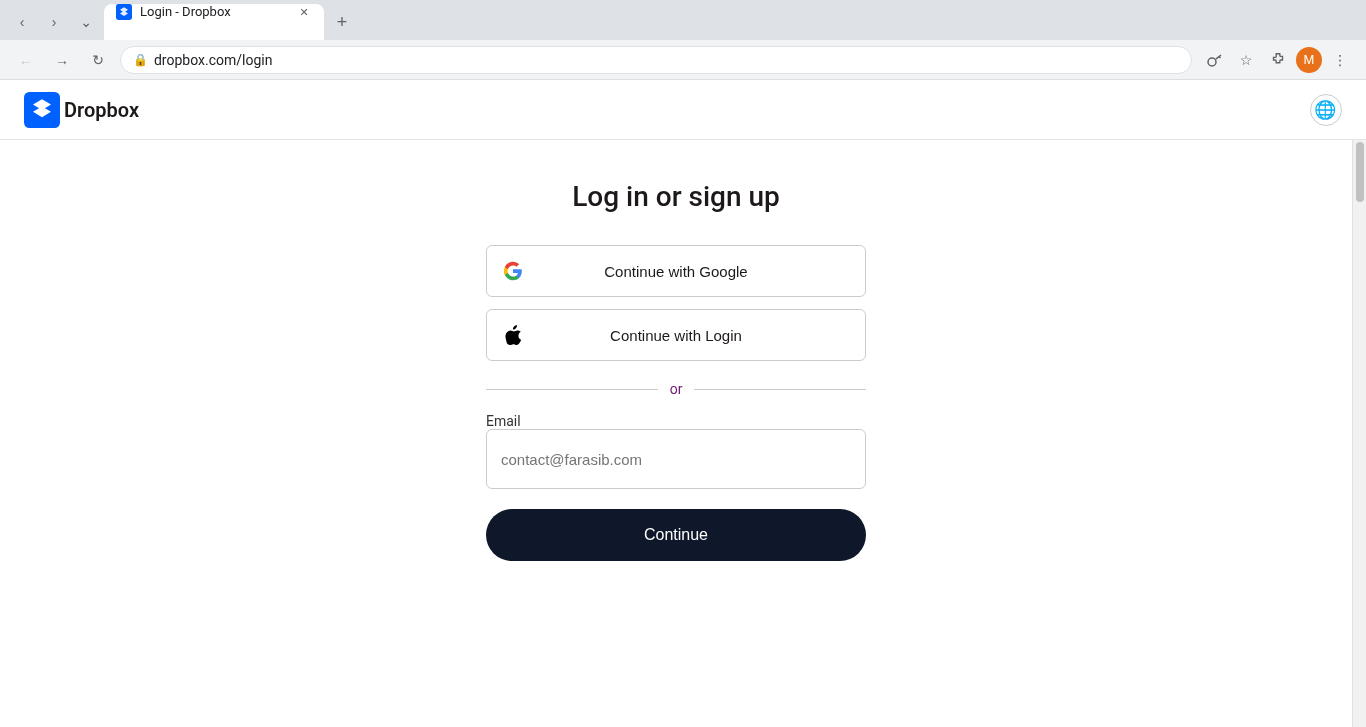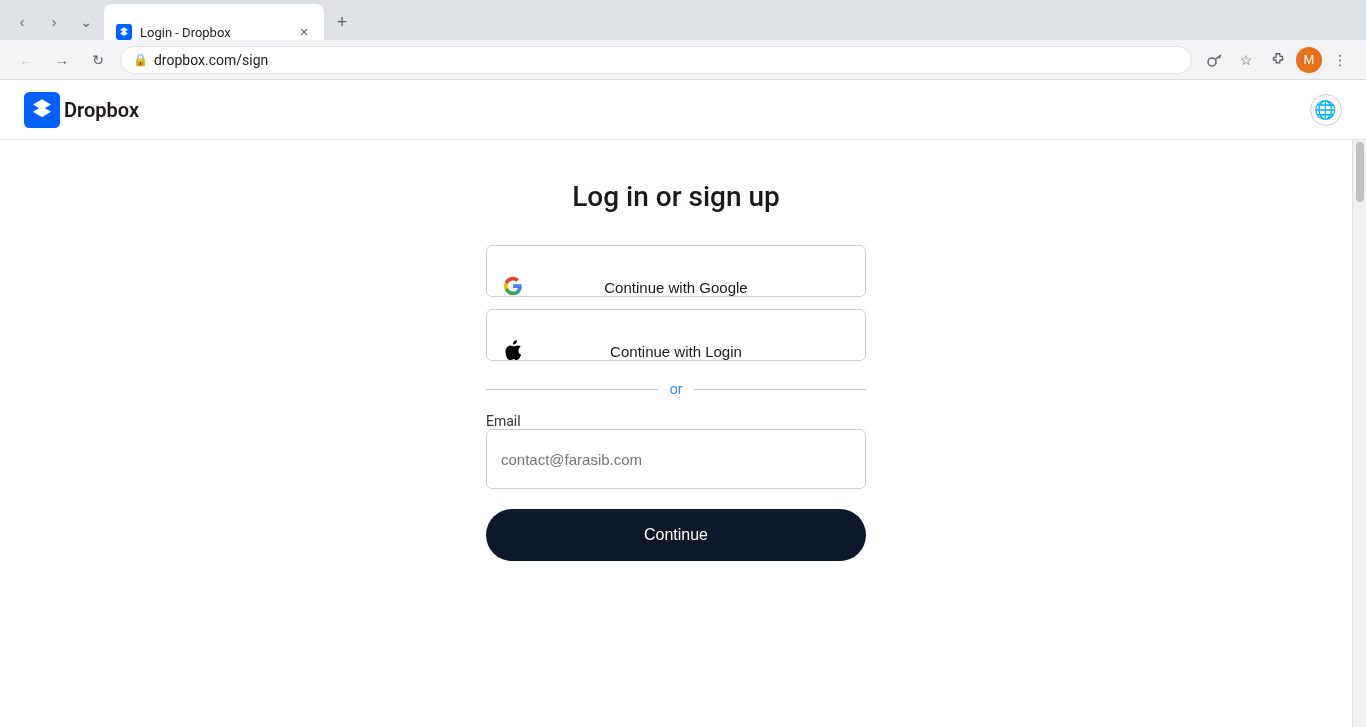--- a/index.html
+++ b/index.html
@@ -44,21 +44,21 @@
       font-size: 14px;
     }
 
     .tab {
       background: #fff;
       height: 36px;
       min-width: 220px;
       max-width: 240px;
       border-radius: 8px 8px 0 0;
       display: flex;
-      align-items: flex-end;
+      align-items: flex-start;
       padding: 0 12px;
       gap: 8px;
       position: relative;
     }
 
     .tab-favicon {
       width: 16px;
       height: 16px;
       flex-shrink: 0;
     }
@@ -268,21 +268,21 @@
       margin-bottom: 32px;
     }
 
     .social-btn {
       height: 52px;
       border: 1.5px solid #ccc;
       border-radius: 6px;
       background: #fff;
       cursor: pointer;
       display: flex;
-      align-items: flex-end;
+      align-items: center;
       justify-content: center;
       gap: 12px;
       font-size: 15px;
       color: #1e1919;
       margin-bottom: 12px;
       position: relative;
       transition: background 0.15s;
     }
 
     .social-btn-icon {
@@ -311,21 +311,21 @@
     }
 
     .divider-line {
       flex: 1;
       height: 1px;
       background: #ccc;
     }
 
     .divider-text {
       font-size: 14px;
-      color: #3b82f6;
+      color: #701a75;
     }
 
     .email-label {
       font-size: 14px;
       color: #333;
     }
 
     .email-input {
       width: 100%;
       height: 60px;
@@ -373,21 +373,21 @@
     </div>
     <button class="new-tab-btn">+</button>
   </div>
 
   <div class="toolbar">
     <button class="toolbar-btn disabled">←</button>
     <button class="toolbar-btn">→</button>
     <button class="toolbar-btn">↻</button>
     <div class="address-bar">
       <span class="address-bar-lock">🔒</span>
-      <span class="address-bar-url">dropbox.com/sign</span>
+      <span class="address-bar-url">dropbox.com/login</span>
     </div>
     <div class="toolbar-right">
       <button class="toolbar-btn">
         <svg width="18" height="18" viewBox="0 0 18 18" fill="none">
           <ellipse cx="7" cy="11" rx="4" ry="4" stroke="#5f6368" stroke-width="1.5" fill="none"></ellipse>
           <line x1="10.8" y1="8.2" x2="16" y2="4" stroke="#5f6368" stroke-width="1.5"></line>
           <line x1="14" y1="5.5" x2="15.5" y2="7" stroke="#5f6368" stroke-width="1.5"></line>
         </svg>
       </button>
       <button class="toolbar-btn">☆</button>

